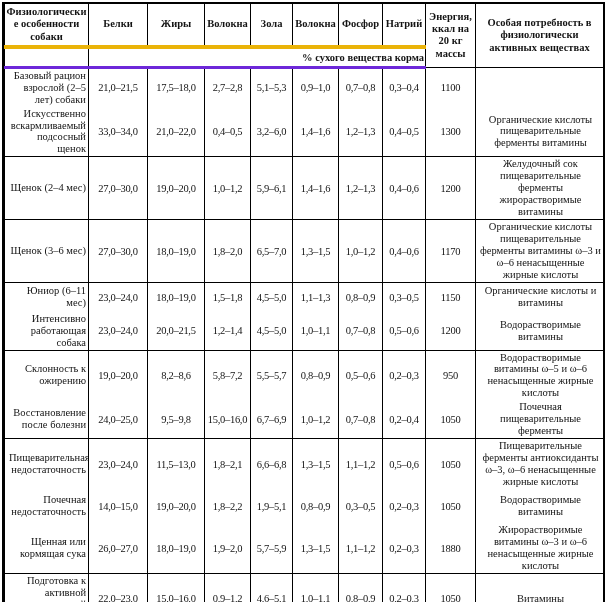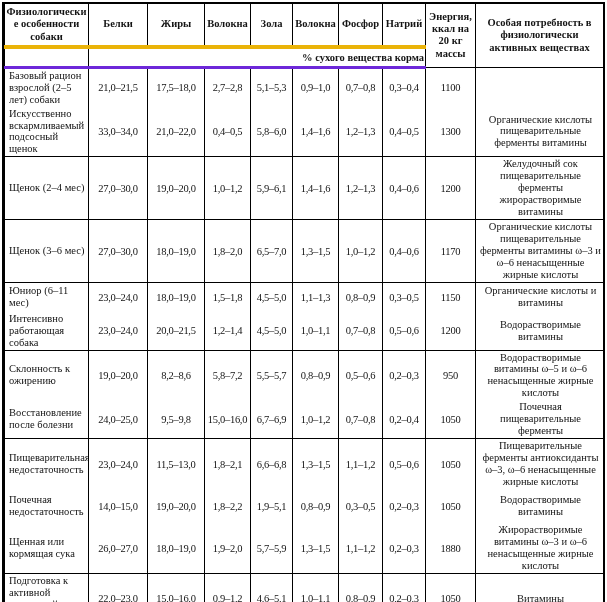--- a/index.html
+++ b/index.html
@@ -38,21 +38,21 @@
   thead tr.hdr th.span1 { border-bottom: 4px solid #eab308; margin-left: 21px; }
   thead tr.sub { height: 20px; }
   thead tr.sub td {
     border-bottom: 3px solid #6d28d9;
     font-weight: bold;
     text-align: right;
   }
   tbody td { border-top: none; border-bottom: none; }
   tbody tr.group-start td { border-top: 1px solid #000; }
   .c-feature {
-    text-align: left;
+    text-align: right;
     padding: 1px 2px 1px 4px;
     line-height: 1.14;
   }
   .c-val, .c-energy {
     text-align: center;
     white-space: nowrap;
     padding: 0;
     letter-spacing: -0.3px;
   }
   .c-special {
@@ -107,21 +107,21 @@
     <td class="c-val">0,7–0,8</td>
     <td class="c-val">0,3–0,4</td>
     <td class="c-energy">1100</td>
     <td class="c-special"></td>
   </tr>
         <tr style="height: 33px;">
     <td class="c-feature">Искусственно вскармливаемый подсосный щенок</td>
     <td class="c-val">33,0–34,0</td>
     <td class="c-val">21,0–22,0</td>
     <td class="c-val">0,4–0,5</td>
-    <td class="c-val">5,8–6,0</td>
+    <td class="c-val">3,2–6,0</td>
     <td class="c-val">1,4–1,6</td>
     <td class="c-val">1,2–1,3</td>
     <td class="c-val">0,4–0,5</td>
     <td class="c-energy">1300</td>
     <td class="c-special">Органические кислоты пищеварительные ферменты витамины</td>
   </tr>
         <tr class="group-start" style="height: 57px;">
     <td class="c-feature">Щенок (2–4 мес)</td>
     <td class="c-val">27,0–30,0</td>
     <td class="c-val">19,0–20,0</td>

